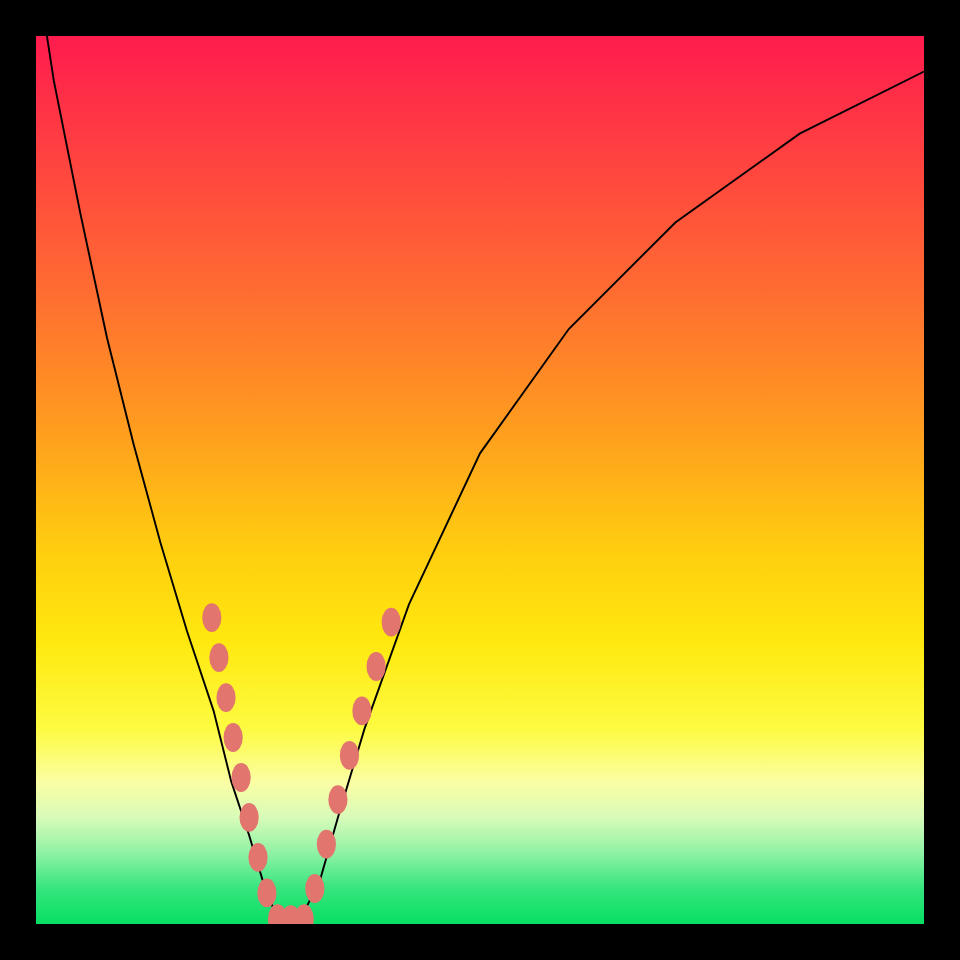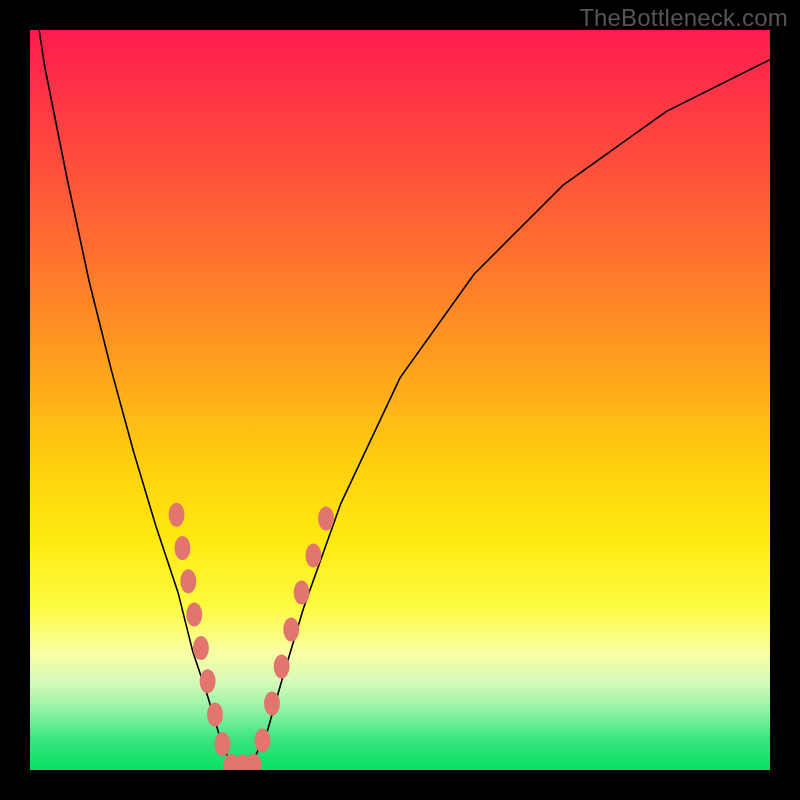--- a/index.html
+++ b/index.html
@@ -57,21 +57,20 @@
     font-size: 24px;
     font-weight: 400;
     letter-spacing: 0.2px;
     user-select: none;
   }
 </style>
 </head>
 <body>
 
 <div class="frame">
-  <div class="watermark">TheBottleneck.com</div>
 
   <div class="plot">
     <svg class="curve" viewBox="0 0 740 740" preserveAspectRatio="none">
       <g>
         <path id="curve-path" d="M0.00 -59.20 L14.80 37.00 L37.00 148.00 L59.20 251.60 L81.40 340.40 L103.60 421.80 L125.80 495.80 L148.00 562.40 L162.80 621.60 L177.60 666.00 L188.70 703.00 L199.80 732.60 L207.20 740.00 L214.60 740.00 L222.00 732.60 L236.80 703.00 L251.60 651.20 L273.80 577.20 L310.80 473.60 L370.00 347.80 L444.00 244.20 L532.80 155.40 L636.40 81.40 L740.00 29.60" fill="none" stroke="#000" stroke-width="1.6"></path>
       </g>
       <g id="marker-layer">
           <ellipse cx="146.52" cy="484.70" rx="8" ry="12" fill="#e2766f"></ellipse>
           <ellipse cx="152.44" cy="518.00" rx="8" ry="12" fill="#e2766f"></ellipse>
           <ellipse cx="158.36" cy="551.30" rx="8" ry="12" fill="#e2766f"></ellipse>

